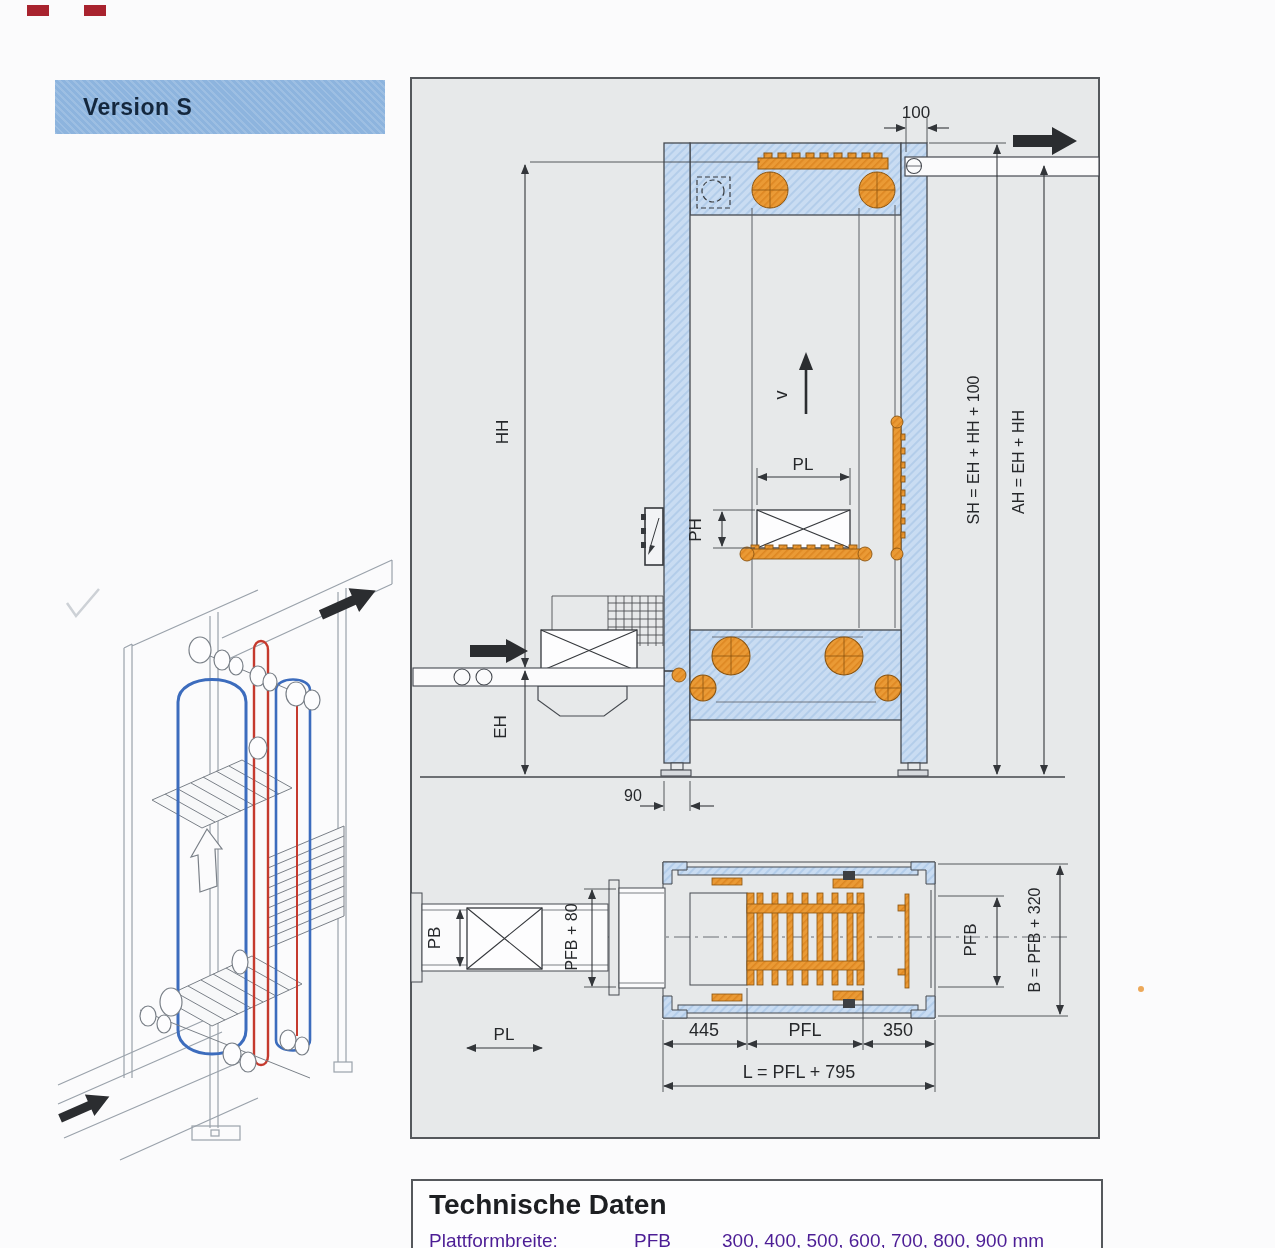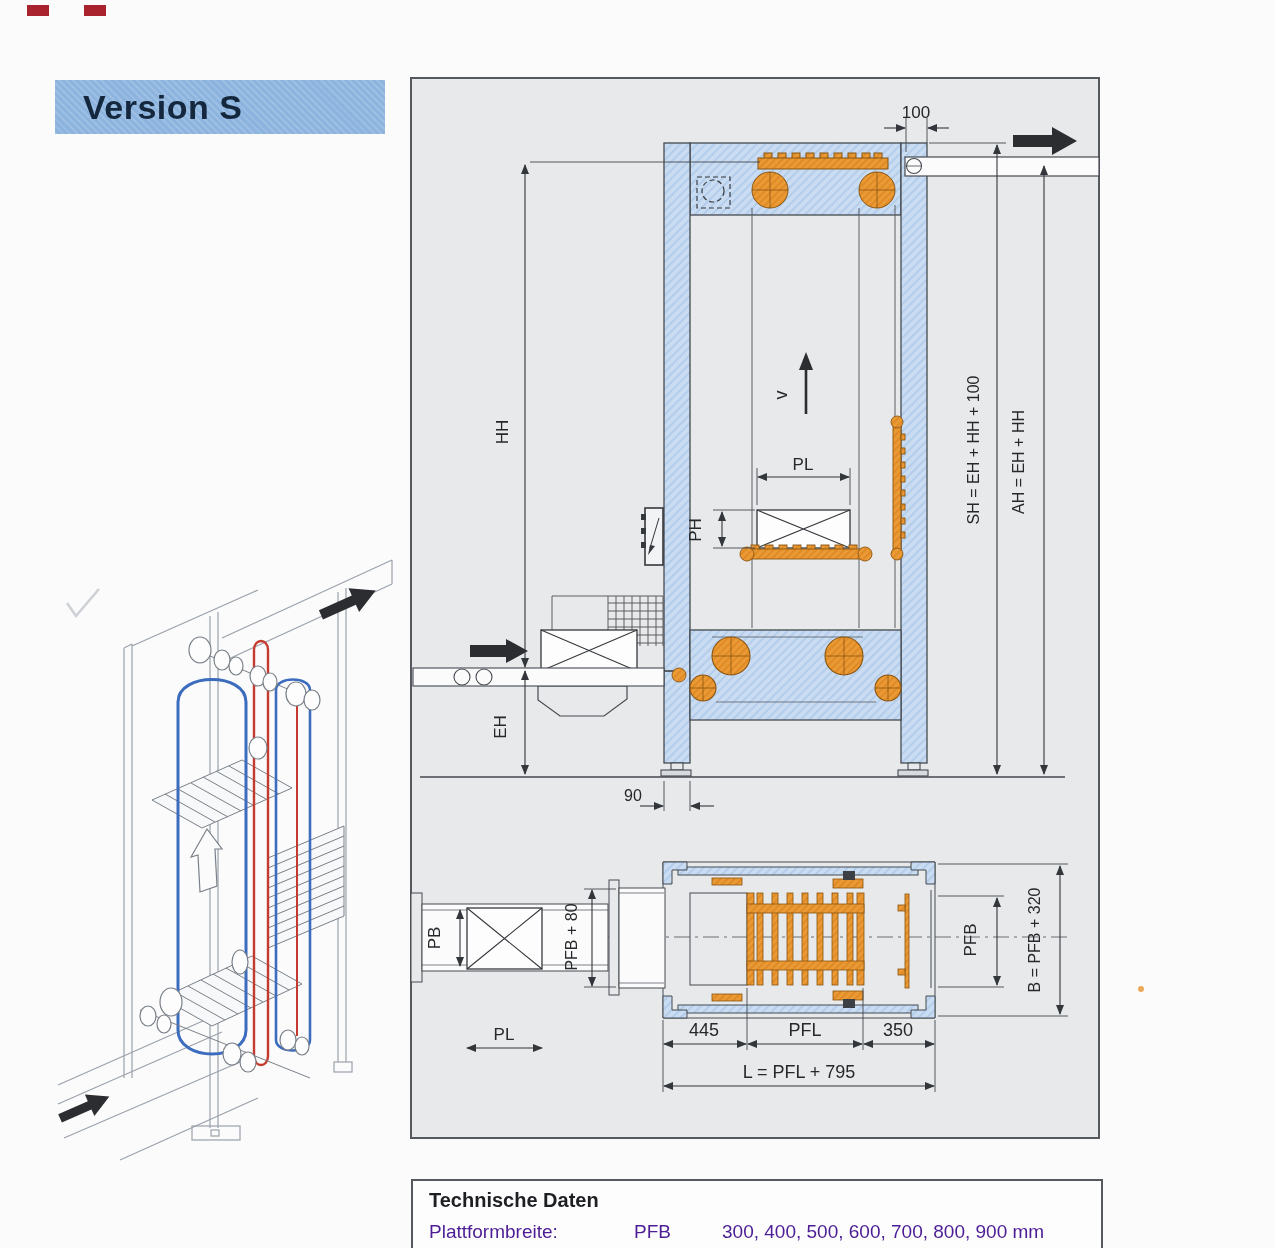--- a/index.html
+++ b/index.html
@@ -5,30 +5,30 @@
   html,body{margin:0;padding:0;background:#ffffff;}
   .page{position:relative;width:1275px;height:1248px;background:#fbfbfc;overflow:hidden;
         font-family:"Liberation Sans",sans-serif;}
   .regmark{position:absolute;top:5px;height:11px;width:22px;background:#a8232e;}
   .regmark-1{left:27px;}
   .regmark-2{left:84px;}
   .banner{position:absolute;left:55px;top:80px;width:330px;height:54px;
           background:#8db4de;
           background-image:repeating-linear-gradient(45deg,rgba(255,255,255,.14) 0 2px,rgba(0,0,0,0) 2px 5px);
           display:flex;align-items:center;}
-  .banner span{font-size:34px;font-weight:bold;color:#14273d;padding-left:28px;letter-spacing:.5px;}
+  .banner span{font-size:23px;font-weight:bold;color:#14273d;padding-left:28px;letter-spacing:.5px;}
   .panel{position:absolute;left:410px;top:77px;width:690px;height:1062px;
          background:#e7e9ea;border:2px solid #55585c;box-sizing:border-box;}
   svg.art{position:absolute;left:0;top:0;pointer-events:none;}
   svg text{font-family:"Liberation Sans",sans-serif;fill:#26282b;}
   .t17{font-size:17px;} .t16{font-size:16px;} .t18{font-size:18px;}
   .datatable{position:absolute;left:411px;top:1179px;width:692px;height:110px;
              background:#fdfdfe;border:2px solid #55585c;box-sizing:border-box;
              padding:8px 0 0 16px;overflow:hidden;}
-  .t-title{font-size:20px;font-weight:bold;color:#1d1f22;margin-bottom:5px;}
+  .t-title{font-size:28px;font-weight:bold;color:#1d1f22;margin-bottom:5px;}
   .t-row{display:grid;grid-template-columns:205px 88px 1fr;font-size:19px;color:#4c1d95;
          line-height:29px;}
 </style>
 </head>
 <body>
 
 <div class="page">
 
   <div class="regmark regmark-1"></div>
   <div class="regmark regmark-2"></div>

